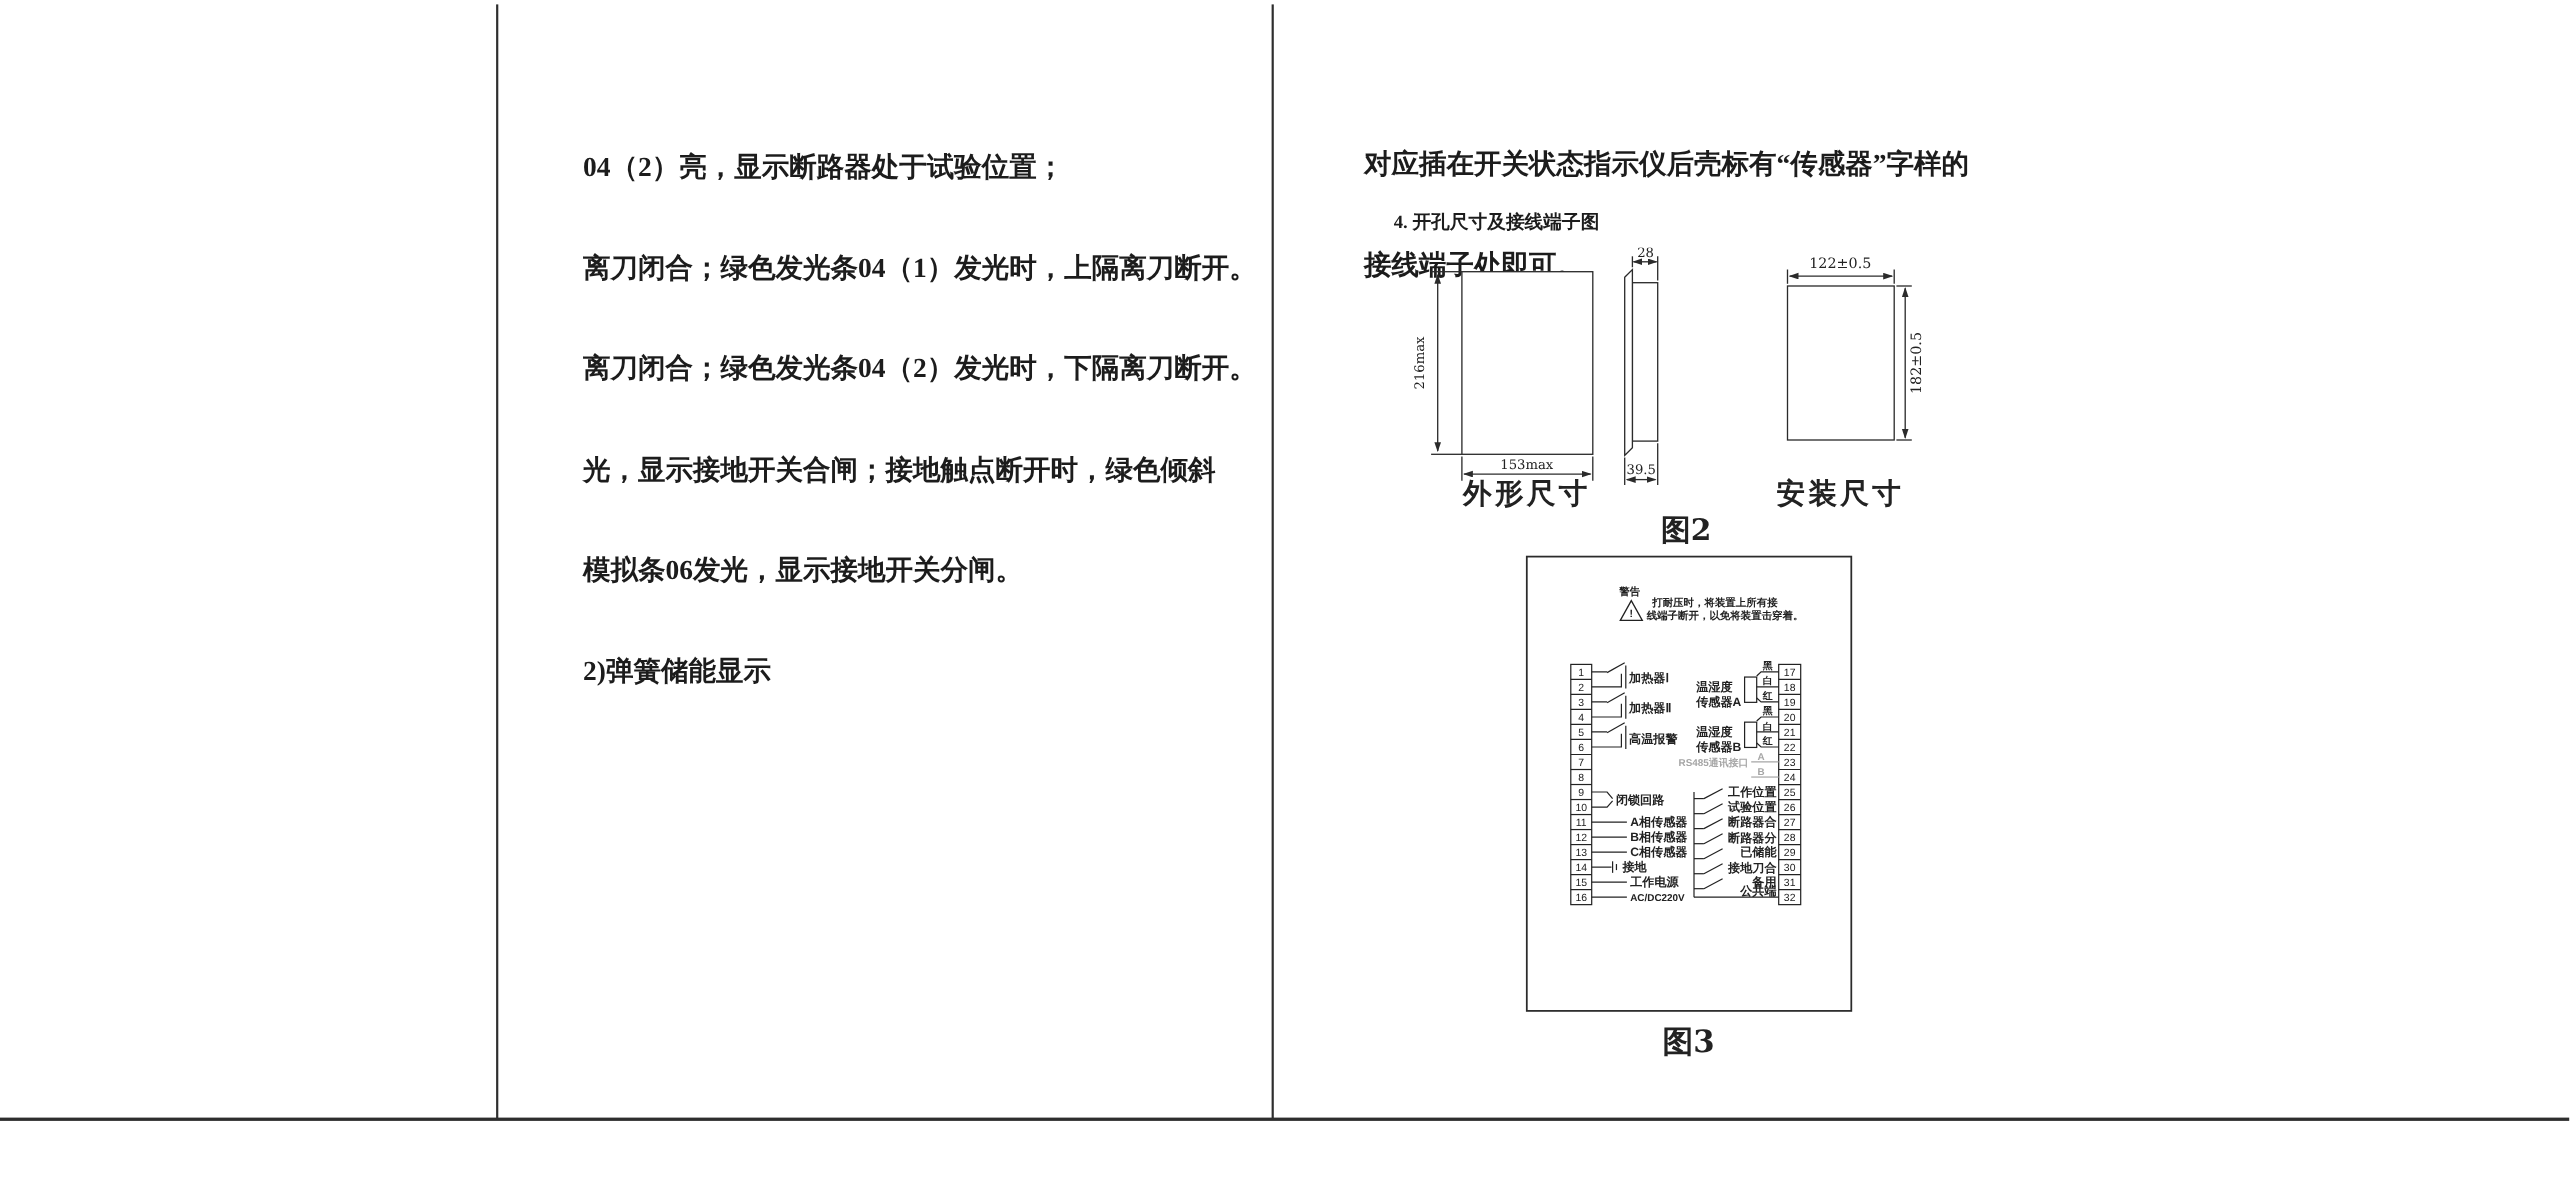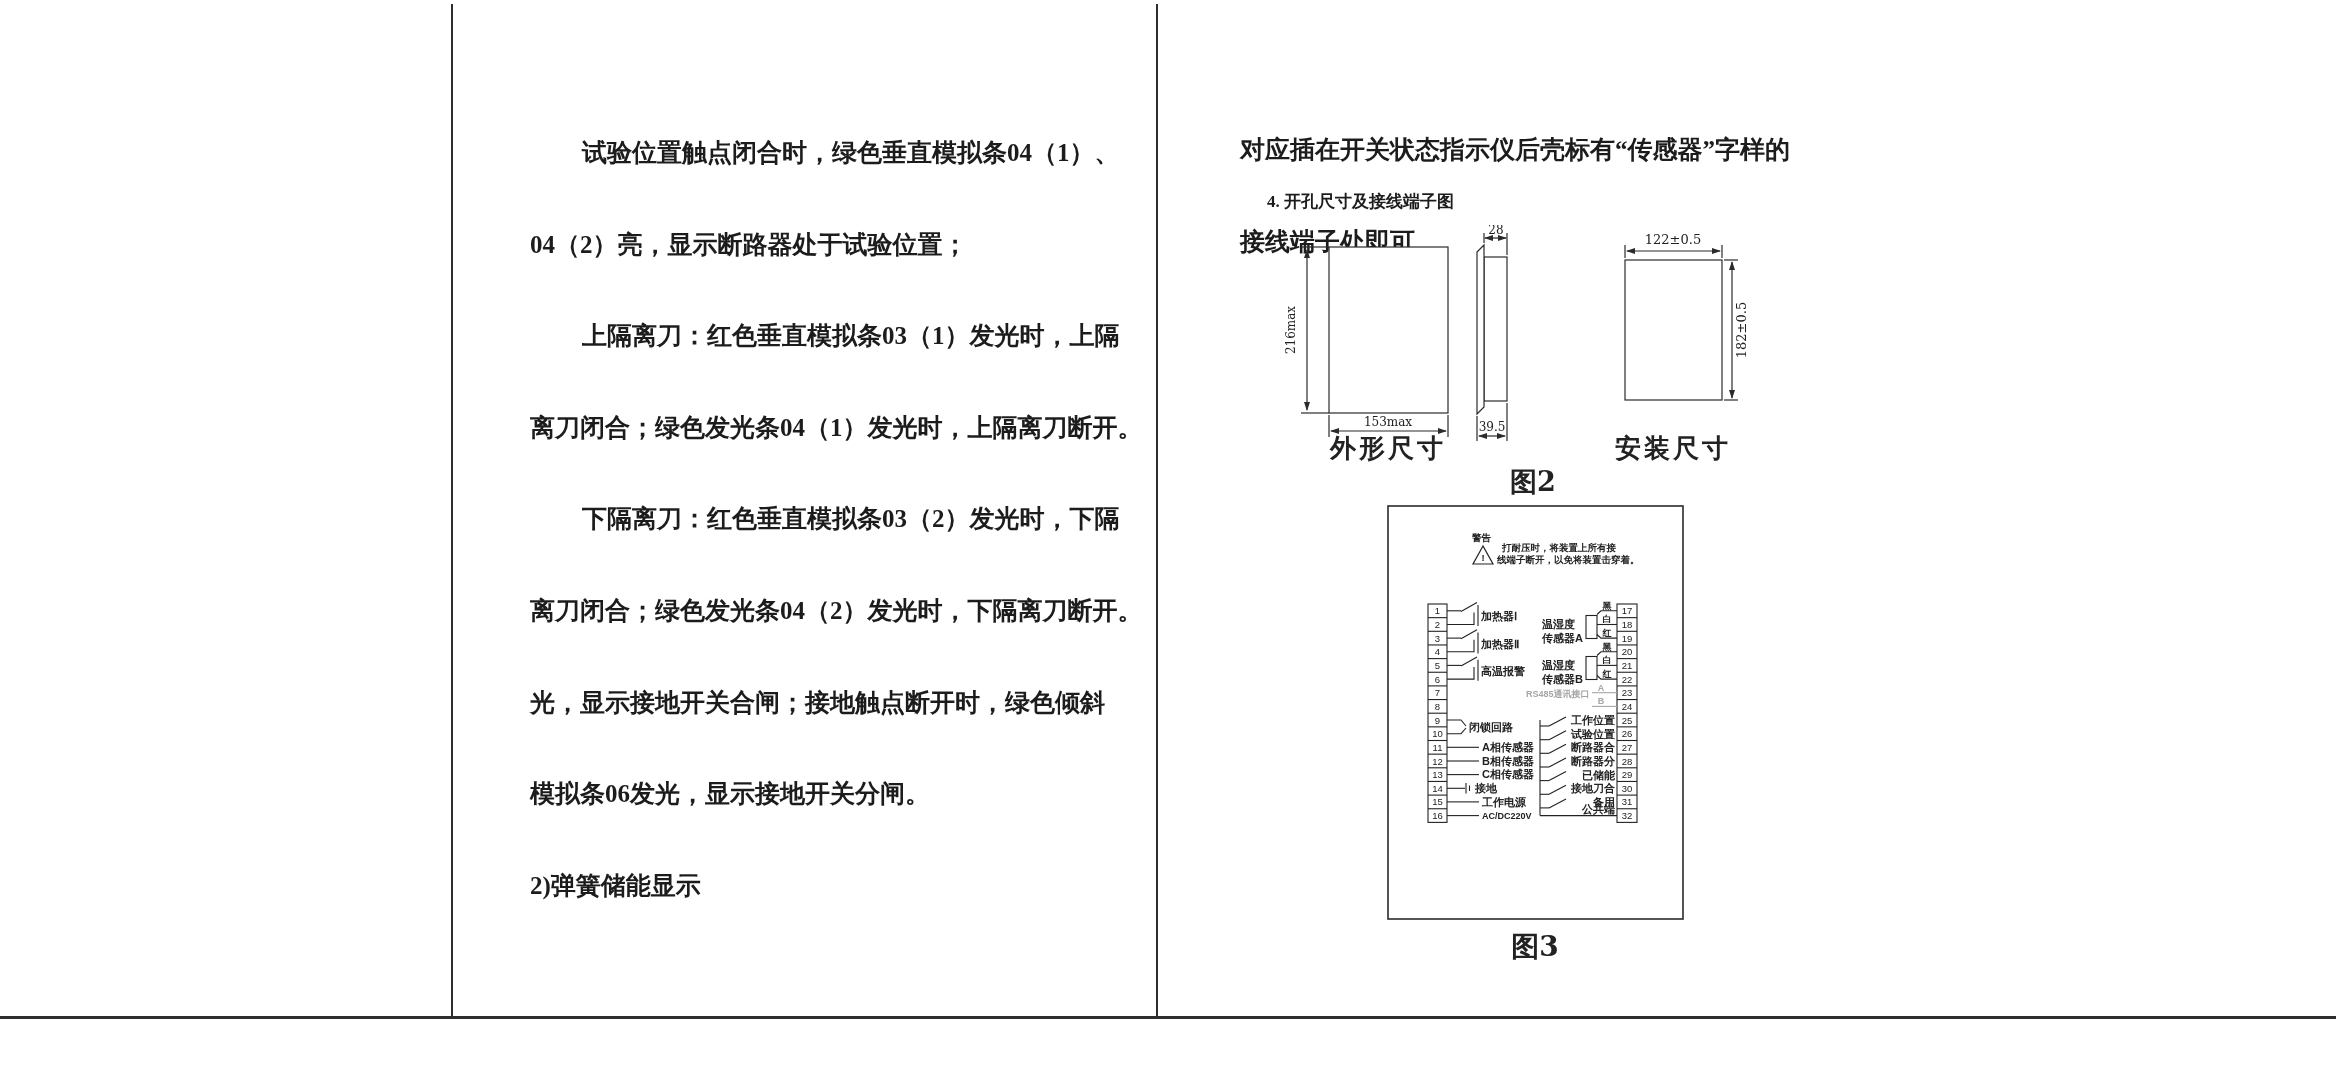--- a/index.html
+++ b/index.html
@@ -32,25 +32,22 @@
 </head>
 <body>
 
 <div class="page">
 
   <div class="vline" style="left:451px;top:4px;height:1013px;"></div>
   <div class="vline" style="left:1156px;top:4px;height:1013px;"></div>
   <div class="hline" style="left:0;top:1016px;width:2336px;"></div>
 
   <div class="textcol lcol" style="left:530px;top:79px;width:600px;">
-    <div class="ln i2">试验位置触点闭合时，绿色垂直模拟条04（1）、</div>
     <div class="ln">04（2）亮，显示断路器处于试验位置；</div>
-    <div class="ln i2">上隔离刀：红色垂直模拟条03（1）发光时，上隔</div>
     <div class="ln">离刀闭合；绿色发光条04（1）发光时，上隔离刀断开。</div>
-    <div class="ln i2">下隔离刀：红色垂直模拟条03（2）发光时，下隔</div>
     <div class="ln">离刀闭合；绿色发光条04（2）发光时，下隔离刀断开。</div>
     <div class="ln">光，显示接地开关合闸；接地触点断开时，绿色倾斜</div>
     <div class="ln">模拟条06发光，显示接地开关分闸。</div>
     <div class="ln">2)弹簧储能显示</div>
     
     
     
     
     
     

